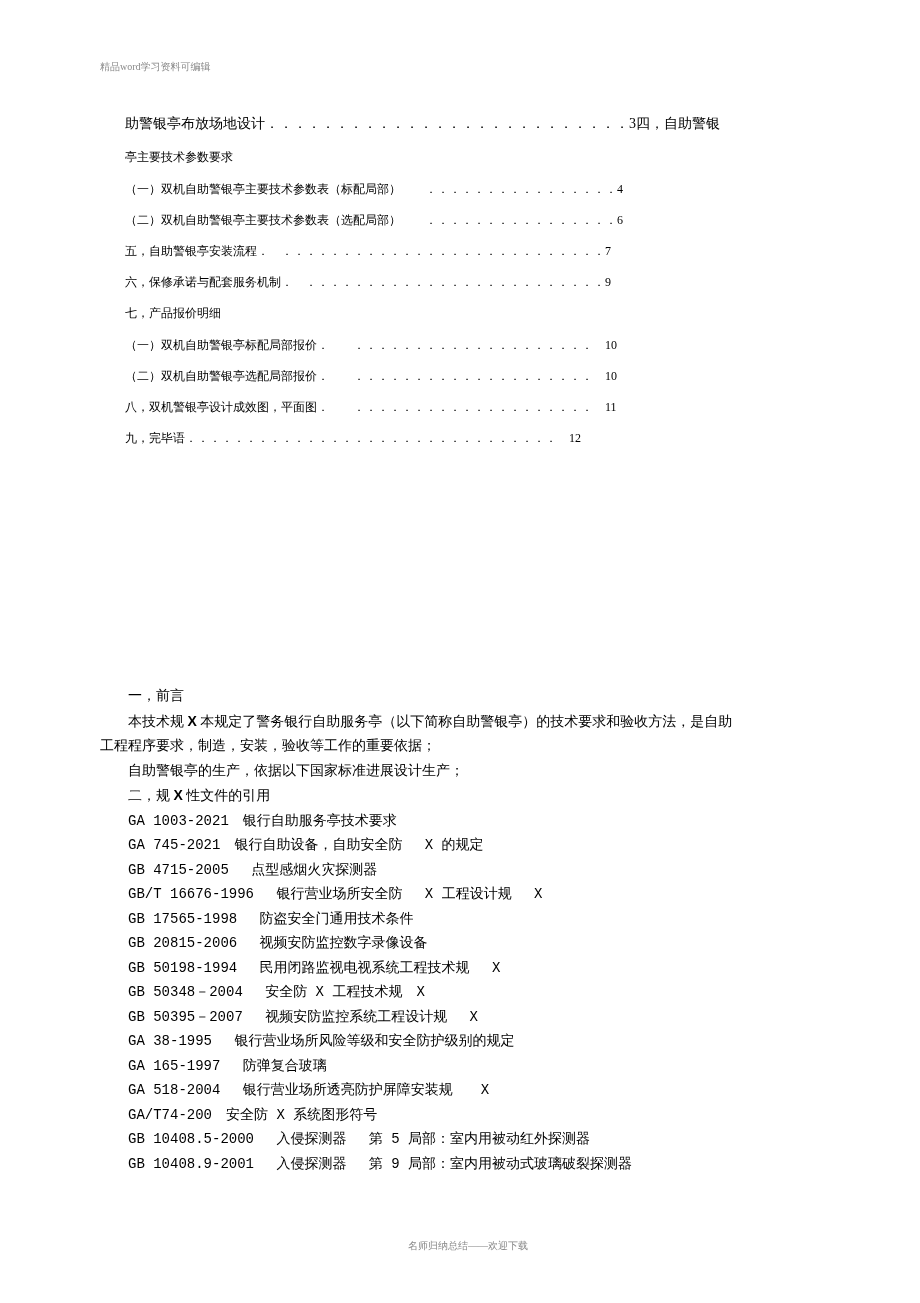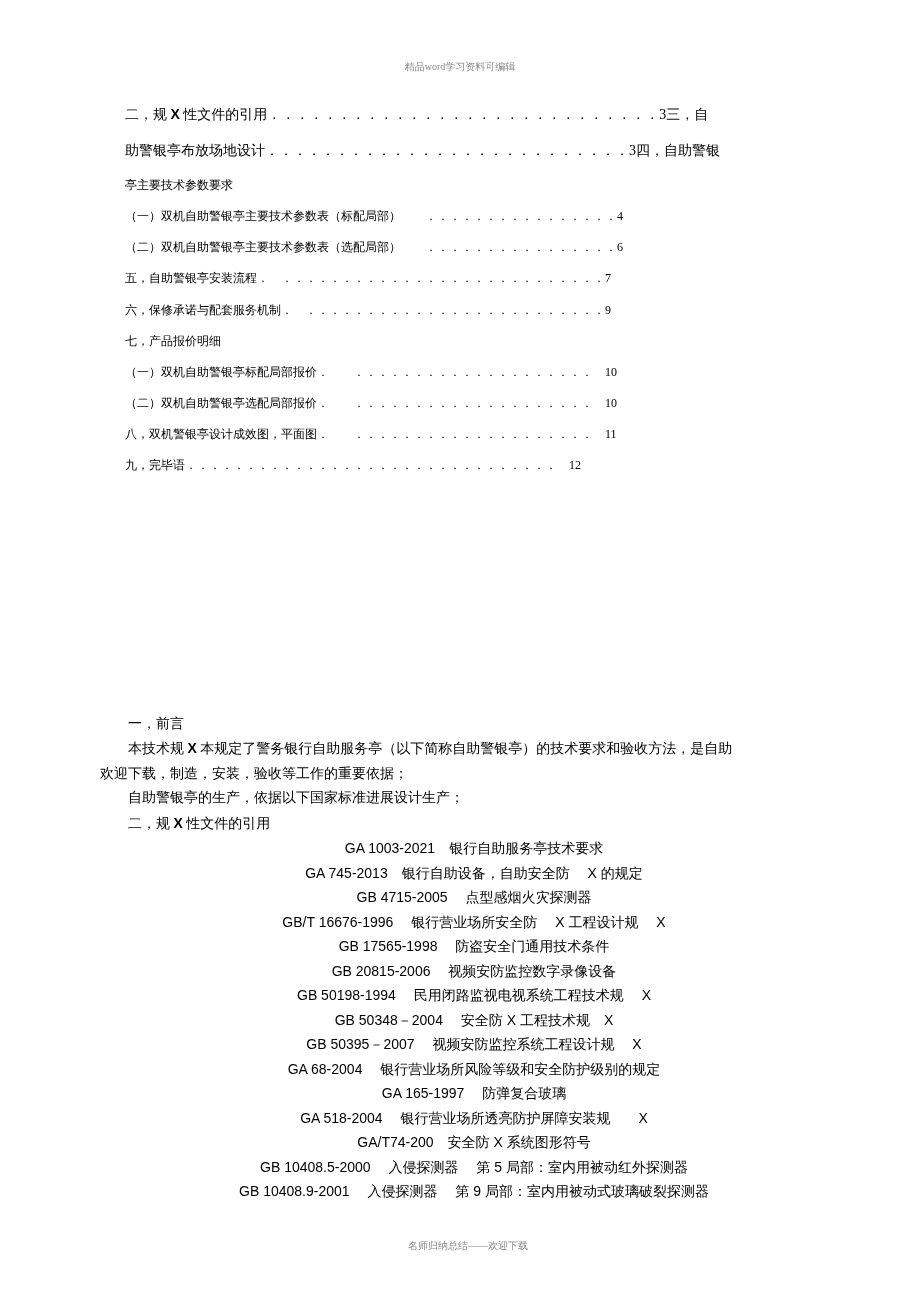--- a/index.html
+++ b/index.html
@@ -12,24 +12,24 @@
       height: 1303px;
       background: #fff;
       font-family: "SimSun", "宋体", serif;
       color: #000;
       position: relative;
     }
     .page {
       padding: 60px 100px 60px 100px;
     }
     .header-text {
-      text-align: center;
+      text-align: left;
       font-size: 10px;
       color: #888;
-      margin-bottom: 22px;
+      margin-bottom: 32px;
       font-family: "SimSun", serif;
     }
     .toc-section {
       margin-bottom: 20px;
       padding-left: 25px;
       padding-right: 25px;
     }
     .toc-line-plain {
       font-size: 12px;
       line-height: 2.6;
@@ -49,22 +49,21 @@
       text-indent: 2em;
     }
     .body-para-noindent {
       font-size: 14px;
       line-height: 1.75;
     }
     .standard-line {
       font-size: 14px;
       line-height: 1.75;
       padding-left: 2em;
-      font-family: Liberation Sans, sans-serif;
-      text-align: center;
+      font-family: Liberation Mono, monospace;
     }
     .footer-text {
       position: absolute;
       bottom: 50px;
       left: 16px;
       right: 0;
       text-align: center;
       font-size: 10px;
       color: #888;
       font-family: "SimSun", serif;
@@ -75,57 +74,54 @@
     }
   </style>
 </head>
 <body>
 
 <div class="page">
 
   <div class="header-text">精品word学习资料可编辑</div>
 
   <div class="toc-section">
-    <div class="toc-flow">
-      <span>二，规 </span><span class="bold-x">X</span><span> 性文件的引用．．．．．．．．．．．．．．．．．．．．．．．．．．．．3三，自</span>
-    </div>
     <div class="toc-flow">助警银亭布放场地设计．．．．．．．．．．．．．．．．．．．．．．．．．．3四，自助警银</div>
     <div class="toc-line-plain">亭主要技术参数要求</div>
     <div class="toc-line-plain">（一）双机自助警银亭主要技术参数表（标配局部）　　．．．．．．．．．．．．．．．．4</div>
     <div class="toc-line-plain">（二）双机自助警银亭主要技术参数表（选配局部）　　．．．．．．．．．．．．．．．．6</div>
     <div class="toc-line-plain">五，自助警银亭安装流程．　．．．．．．．．．．．．．．．．．．．．．．．．．．．7</div>
     <div class="toc-line-plain">六，保修承诺与配套服务机制．　．．．．．．．．．．．．．．．．．．．．．．．．．9</div>
     <div class="toc-line-plain">七，产品报价明细</div>
     <div class="toc-line-plain">（一）双机自助警银亭标配局部报价．　　．．．．．．．．．．．．．．．．．．．．　10</div>
     <div class="toc-line-plain">（二）双机自助警银亭选配局部报价．　　．．．．．．．．．．．．．．．．．．．．　10</div>
     <div class="toc-line-plain">八，双机警银亭设计成效图，平面图．　　．．．．．．．．．．．．．．．．．．．．　11</div>
     <div class="toc-line-plain">九，完毕语．．．．．．．．．．．．．．．．．．．．．．．．．．．．．．．　12</div>
   </div>
 
   <div class="body-section">
     <div class="body-para">一，前言</div>
     <div class="body-para">
       <span>本技术规 </span><span class="bold-x">X</span><span> 本规定了警务银行自助服务亭（以下简称自助警银亭）的技术要求和验收方法，是自助</span>
     </div>
-    <div class="body-para-noindent">欢迎下载，制造，安装，验收等工作的重要依据；</div>
+    <div class="body-para-noindent">工程程序要求，制造，安装，验收等工作的重要依据；</div>
     <div class="body-para">自助警银亭的生产，依据以下国家标准进展设计生产；</div>
     <div class="body-para">
       <span>二，规 </span><span class="bold-x">X</span><span> 性文件的引用</span>
     </div>
 
     <div class="standard-line">GA 1003-2021　银行自助服务亭技术要求</div>
-    <div class="standard-line">GA 745-2013　银行自助设备，自助安全防　 X 的规定</div>
+    <div class="standard-line">GA 745-2021　银行自助设备，自助安全防　 X 的规定</div>
     <div class="standard-line">GB 4715-2005　 点型感烟火灾探测器</div>
     <div class="standard-line">GB/T 16676-1996　 银行营业场所安全防　 X 工程设计规　 X</div>
     <div class="standard-line">GB 17565-1998　 防盗安全门通用技术条件</div>
     <div class="standard-line">GB 20815-2006　 视频安防监控数字录像设备</div>
     <div class="standard-line">GB 50198-1994　 民用闭路监视电视系统工程技术规　 X</div>
     <div class="standard-line">GB 50348－2004　 安全防 X 工程技术规　X</div>
     <div class="standard-line">GB 50395－2007　 视频安防监控系统工程设计规　 X</div>
-    <div class="standard-line">GA 68-2004　 银行营业场所风险等级和安全防护级别的规定</div>
+    <div class="standard-line">GA 38-1995　 银行营业场所风险等级和安全防护级别的规定</div>
     <div class="standard-line">GA 165-1997　 防弹复合玻璃</div>
     <div class="standard-line">GA 518-2004　 银行营业场所透亮防护屏障安装规　　X</div>
     <div class="standard-line">GA/T74-200　安全防 X  系统图形符号</div>
     <div class="standard-line">GB 10408.5-2000　 入侵探测器　 第 5 局部：室内用被动红外探测器</div>
     <div class="standard-line">GB 10408.9-2001　 入侵探测器　 第 9 局部：室内用被动式玻璃破裂探测器</div>
   </div>
 
 </div>
 
 <div class="footer-text">名师归纳总结——欢迎下载</div>

